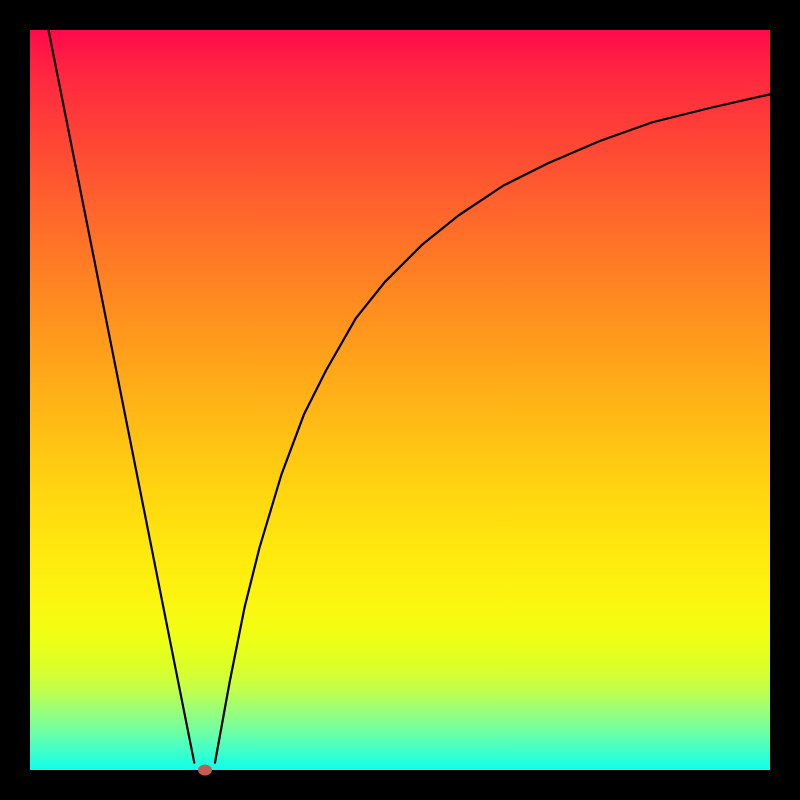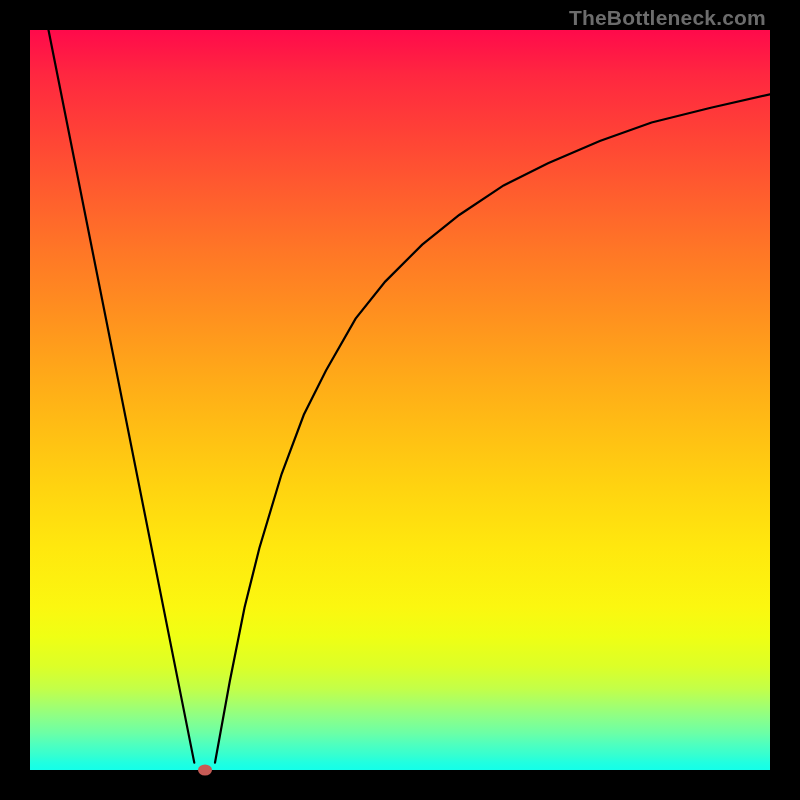--- a/index.html
+++ b/index.html
@@ -70,21 +70,20 @@
     height: 11px;
     border-radius: 50%;
     background: #c75a55;
     transform: translate(-50%, -50%);
   }
 </style>
 </head>
 <body>
 
 <div class="wrap">
-  <div class="watermark">TheBottleneck.com</div>
 
   <div class="plot-area">
     <svg class="curve-layer" viewBox="0 0 740 740" preserveAspectRatio="none">
       <path id="left-line" d="M18.50 0.00 L164.28 732.60" fill="none" stroke="#000000" stroke-width="2.2" stroke-linecap="round"></path>
       <path id="right-curve" d="M185.00 732.60 L199.80 651.20 L214.60 577.20 L229.40 518.00 L251.60 444.00 L273.80 384.80 L296.00 340.40 L325.60 288.60 L355.20 251.60 L392.20 214.60 L429.20 185.00 L473.60 155.40 L518.00 133.20 L569.80 111.00 L621.60 92.50 L680.80 77.70 L740.00 64.38" fill="none" stroke="#000000" stroke-width="2.2" stroke-linecap="round"></path>
     </svg>
     <div class="marker" id="min-marker" style="left: 174.64px; top: 740px; background: rgb(199, 90, 85);"></div>
   </div>
 </div>
 

